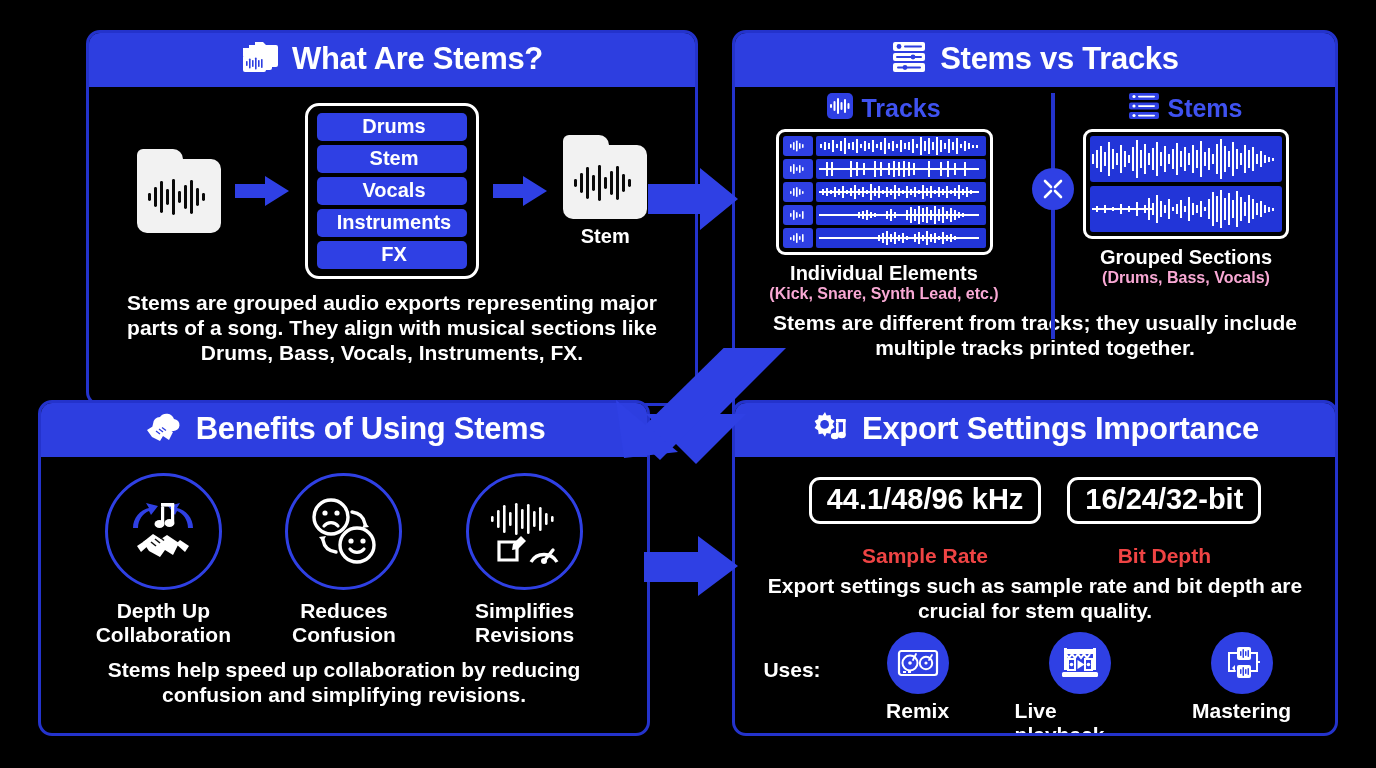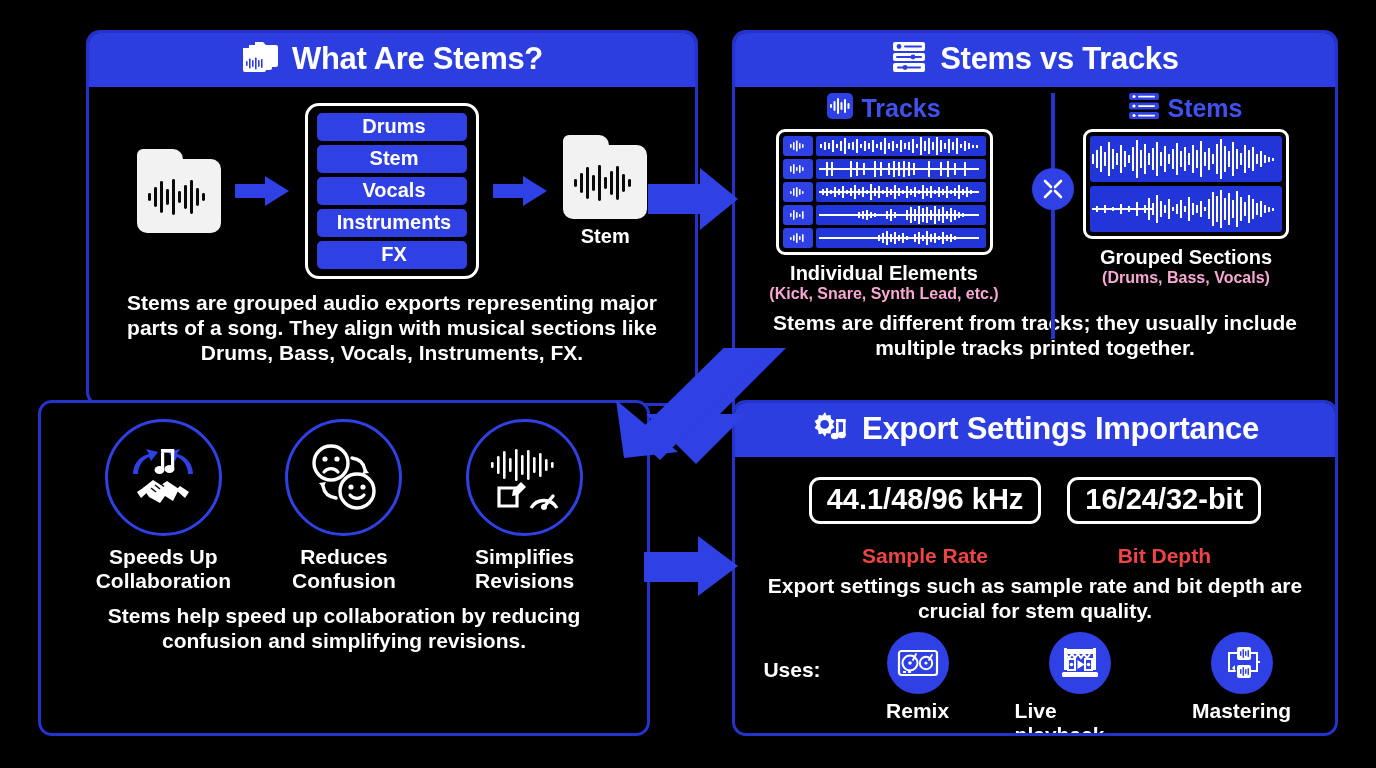--- a/index.html
+++ b/index.html
@@ -744,20 +744,34 @@
           <div class="cap-main">Grouped Sections</div>
           <div class="cap-sub">(Drums, Bass, Vocals)</div>
         </div>
       </div>
 
       <div class="body-text p2-text">Stems are different from tracks; they usually include multiple tracks printed together.</div>
     </div>
   </div>
 
   <div class="panel p3">
+    <div class="panel-header">
+      <span>
+        <svg width="40" height="34" viewBox="0 0 40 34">
+          <path d="M10 14a7 7 0 0 1 7-7 8 8 0 0 1 14 2 6 6 0 0 1-1 12H12a6 6 0 0 1-2-7z" fill="#fff"></path>
+          <path d="M4 20l8-5 5 4 4-3 9 6-4 8-6-4-3 5-8-4z" fill="#fff"></path>
+          <g stroke="#2d3ee0" stroke-width="1.3" fill="none">
+            <path d="M13 21l4 3"></path>
+              <path d="M16 19l4 3"></path>
+              <path d="M19 17.5l4 3"></path>
+          </g>
+        </svg>
+      </span>
+      <span class="panel-title">Benefits of Using Stems</span>
+    </div>
 
     <div class="panel-body">
       <div class="p3-icons">
 
         <div class="benefit">
           <div class="circle-outline">
             <svg width="84" height="84" viewBox="0 0 84 84">
               <path d="M12 38c0-10 7-18 16-20l-3-5 12 3-7 9-2-4c-6 2-11 9-11 17z" fill="#2f40e4"></path>
               <path d="M72 38c0-10-7-18-16-20l3-5-12 3 7 9 2-4c6 2 11 9 11 17z" fill="#2f40e4"></path>
               <g fill="#fff">
@@ -771,21 +785,21 @@
               <path d="M16 56l9-6 4 4-9 8z" fill="#fff"></path>
               <path d="M68 56l-9-6-4 4 9 8z" fill="#fff"></path>
               <g stroke="#111" stroke-width="1.6" fill="none">
                 <path d="M30 52l5 4"></path>
                   <path d="M34 49l5 4"></path>
                   <path d="M38 46.5l5 4"></path>
               </g>
             </svg>
           </div>
           <div class="benefit-label">
-            <span>Speeds Up</span><br><span>Collaboration</span>
+            <span>Depth Up</span><br><span>Collaboration</span>
           </div>
         </div>
 
         <div class="benefit">
           <div class="circle-outline">
             <svg width="84" height="84" viewBox="0 0 84 84">
               <g fill="none" stroke="#fff" stroke-width="3.4">
                 <circle cx="29" cy="27" r="17"></circle>
                 <circle cx="55" cy="55" r="17"></circle>
               </g>

